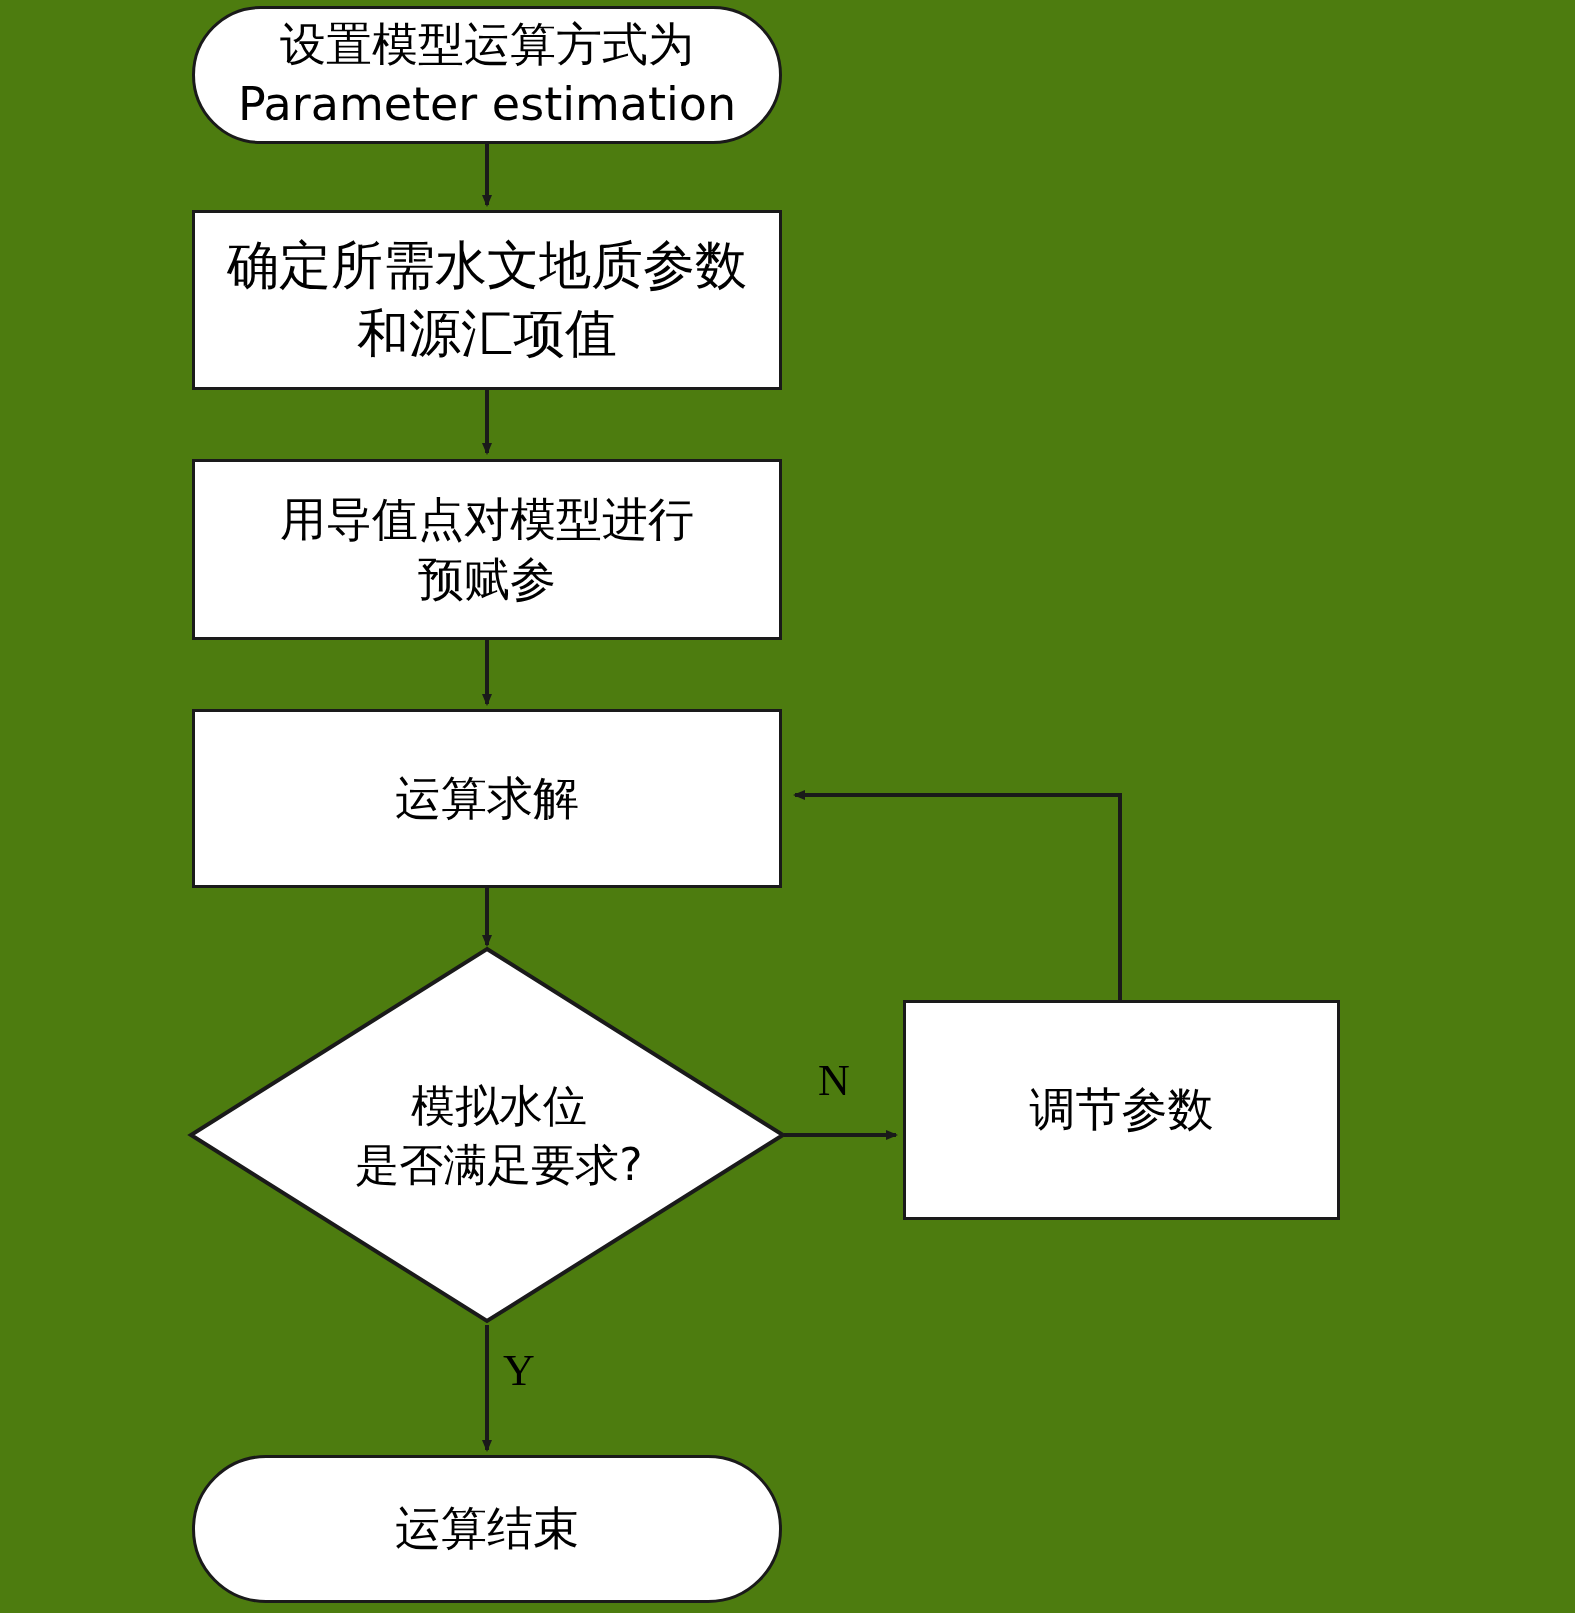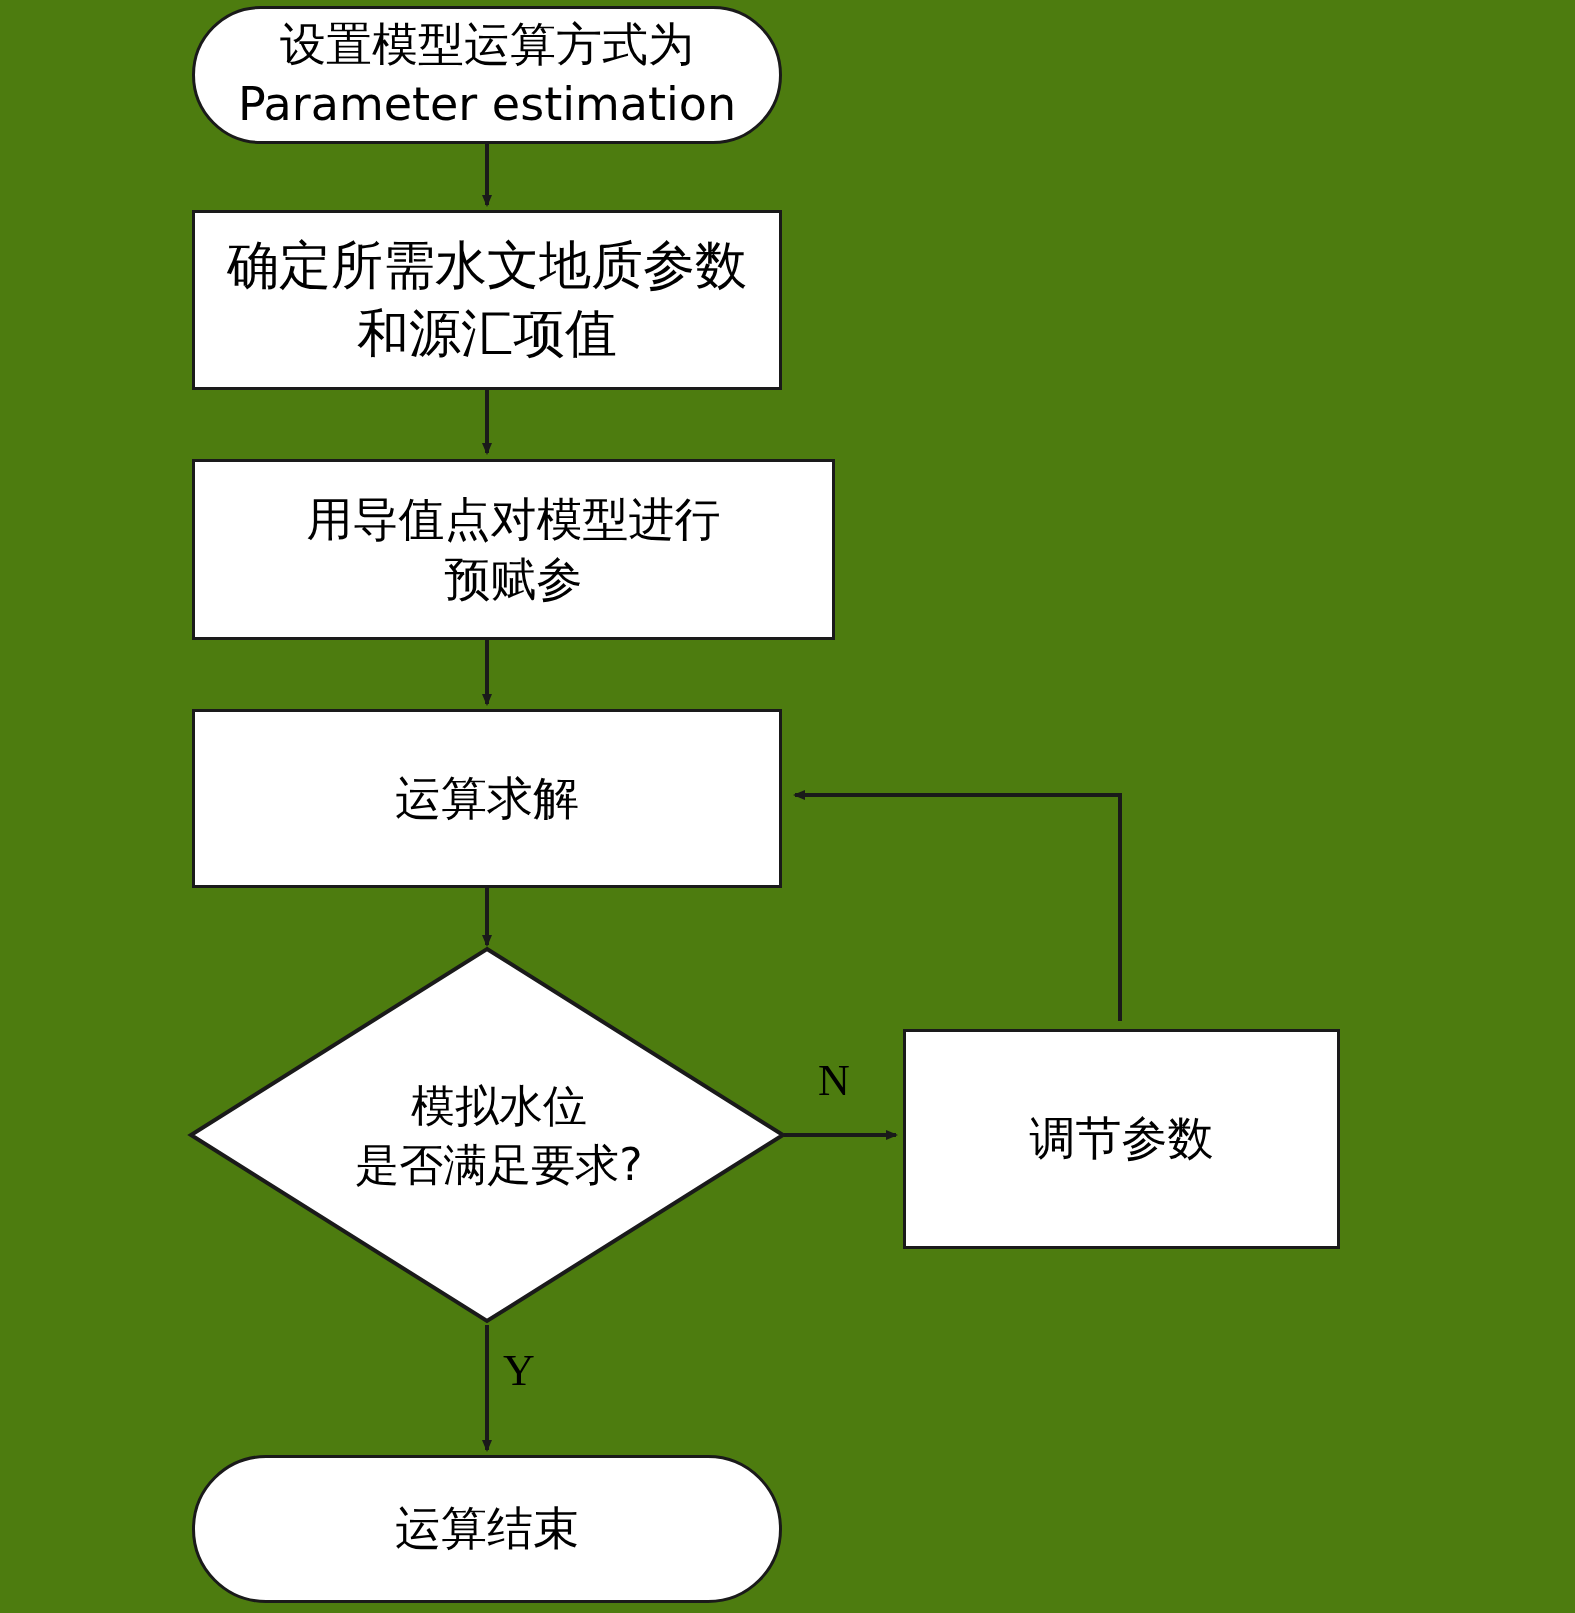--- a/index.html
+++ b/index.html
@@ -106,38 +106,38 @@
   <div class="node terminator" style="left:192px; top:6px; width:590px; height:138px; font-size:46px;">
     <span class="txt cjk">设置模型运算方式为
 Parameter estimation</span>
   </div>
 
   <div class="node" style="left:192px; top:210px; width:590px; height:180px; font-size:52px;">
     <span class="txt cjk">确定所需水文地质参数
 和源汇项值</span>
   </div>
 
-  <div class="node" style="left:192px; top:459px; width:643px; height:181px; font-size:46px;">
+  <div class="node" style="left:192px; top:459px; width:590px; height:181px; font-size:46px;">
     <span class="txt cjk">用导值点对模型进行
 预赋参</span>
   </div>
 
   <div class="node" style="left:192px; top:709px; width:590px; height:179px; font-size:46px;align-items:center;">
     <span class="txt cjk">运算求解</span>
   </div>
 
   <div class="decision-wrap" style="left:187px; top:945px; width:600px; height:380px;">
     <svg width="600" height="380" xmlns="http://www.w3.org/2000/svg">
       <polygon points="300,4 596,190 300,376 4,190" fill="#ffffff" stroke="#1a1a1a" stroke-width="4"></polygon>
     </svg>
     <div class="decision-label cjk" style="font-size:44px;">模拟水位
 是否满足要求?</div>
   </div>
 
-  <div class="node" style="left:903px; top:1029px; width:437px; height:220px; font-size:46px;">
+  <div class="node" style="left:903px; top:1000px; width:437px; height:220px; font-size:46px;">
     <span class="txt cjk">调节参数</span>
   </div>
 
   <div class="node terminator" style="left:192px; top:1455px; width:590px; height:148px; font-size:46px;">
     <span class="txt cjk">运算结束</span>
   </div>
 
   <div class="edge-label" style="left:818px; top:1055px;">N</div>
 
   <div class="edge-label" style="left:503px; top:1345px;">Y</div>

